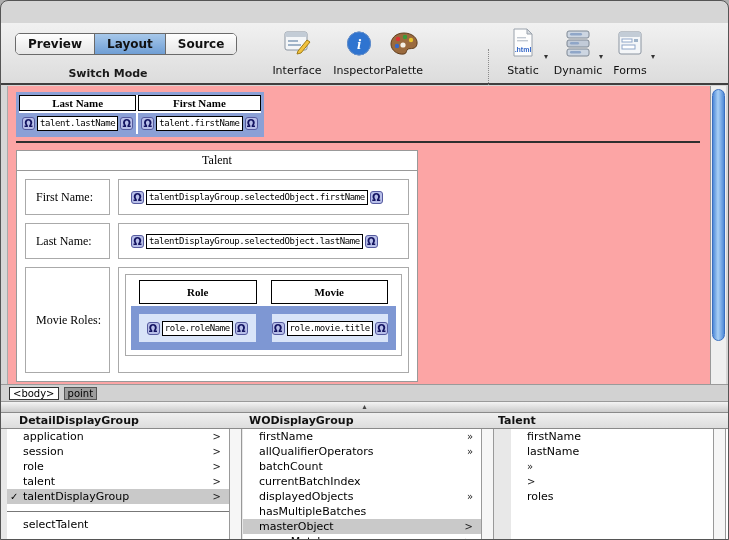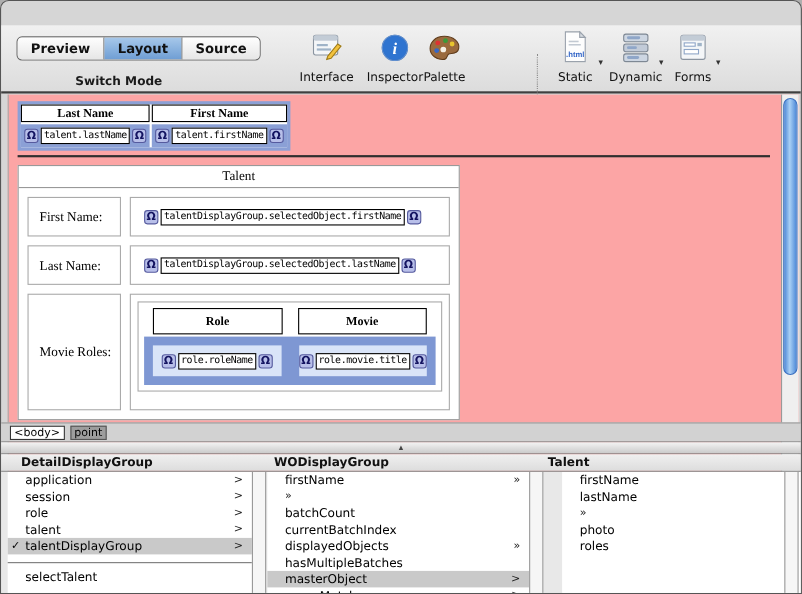--- a/index.html
+++ b/index.html
@@ -343,20 +343,21 @@
         </div>
     </div>
     <div class="bstrip" style="left:228px"></div>
 
     <div class="bcol" style="left:242px;width:238px">
       <div class="brow">
           <span class="lbl">firstName</span>
           <span class="arr">»</span>
         </div>
       <div class="brow">
+          <span class="lbl">allQualifierOperators</span>
           <span class="arr">»</span>
         </div>
       <div class="brow">
           <span class="lbl">batchCount</span>
           <span class="arr"></span>
         </div>
       <div class="brow">
           <span class="lbl">currentBatchIndex</span>
           <span class="arr"></span>
         </div>
@@ -385,21 +386,20 @@
           <span class="arr"></span>
         </div>
       <div class="brow">
           <span class="lbl">lastName</span>
           <span class="arr"></span>
         </div>
       <div class="brow">
           <span class="arr">»</span>
         </div>
       <div class="brow">
-          <span class="lbl">photo</span>
           <span class="arr">&gt;</span>
         </div>
       <div class="brow">
           <span class="lbl">roles</span>
           <span class="arr">»</span>
         </div>
     </div>
     <div class="bstrip" style="left:712px"></div>
   </div>
 

